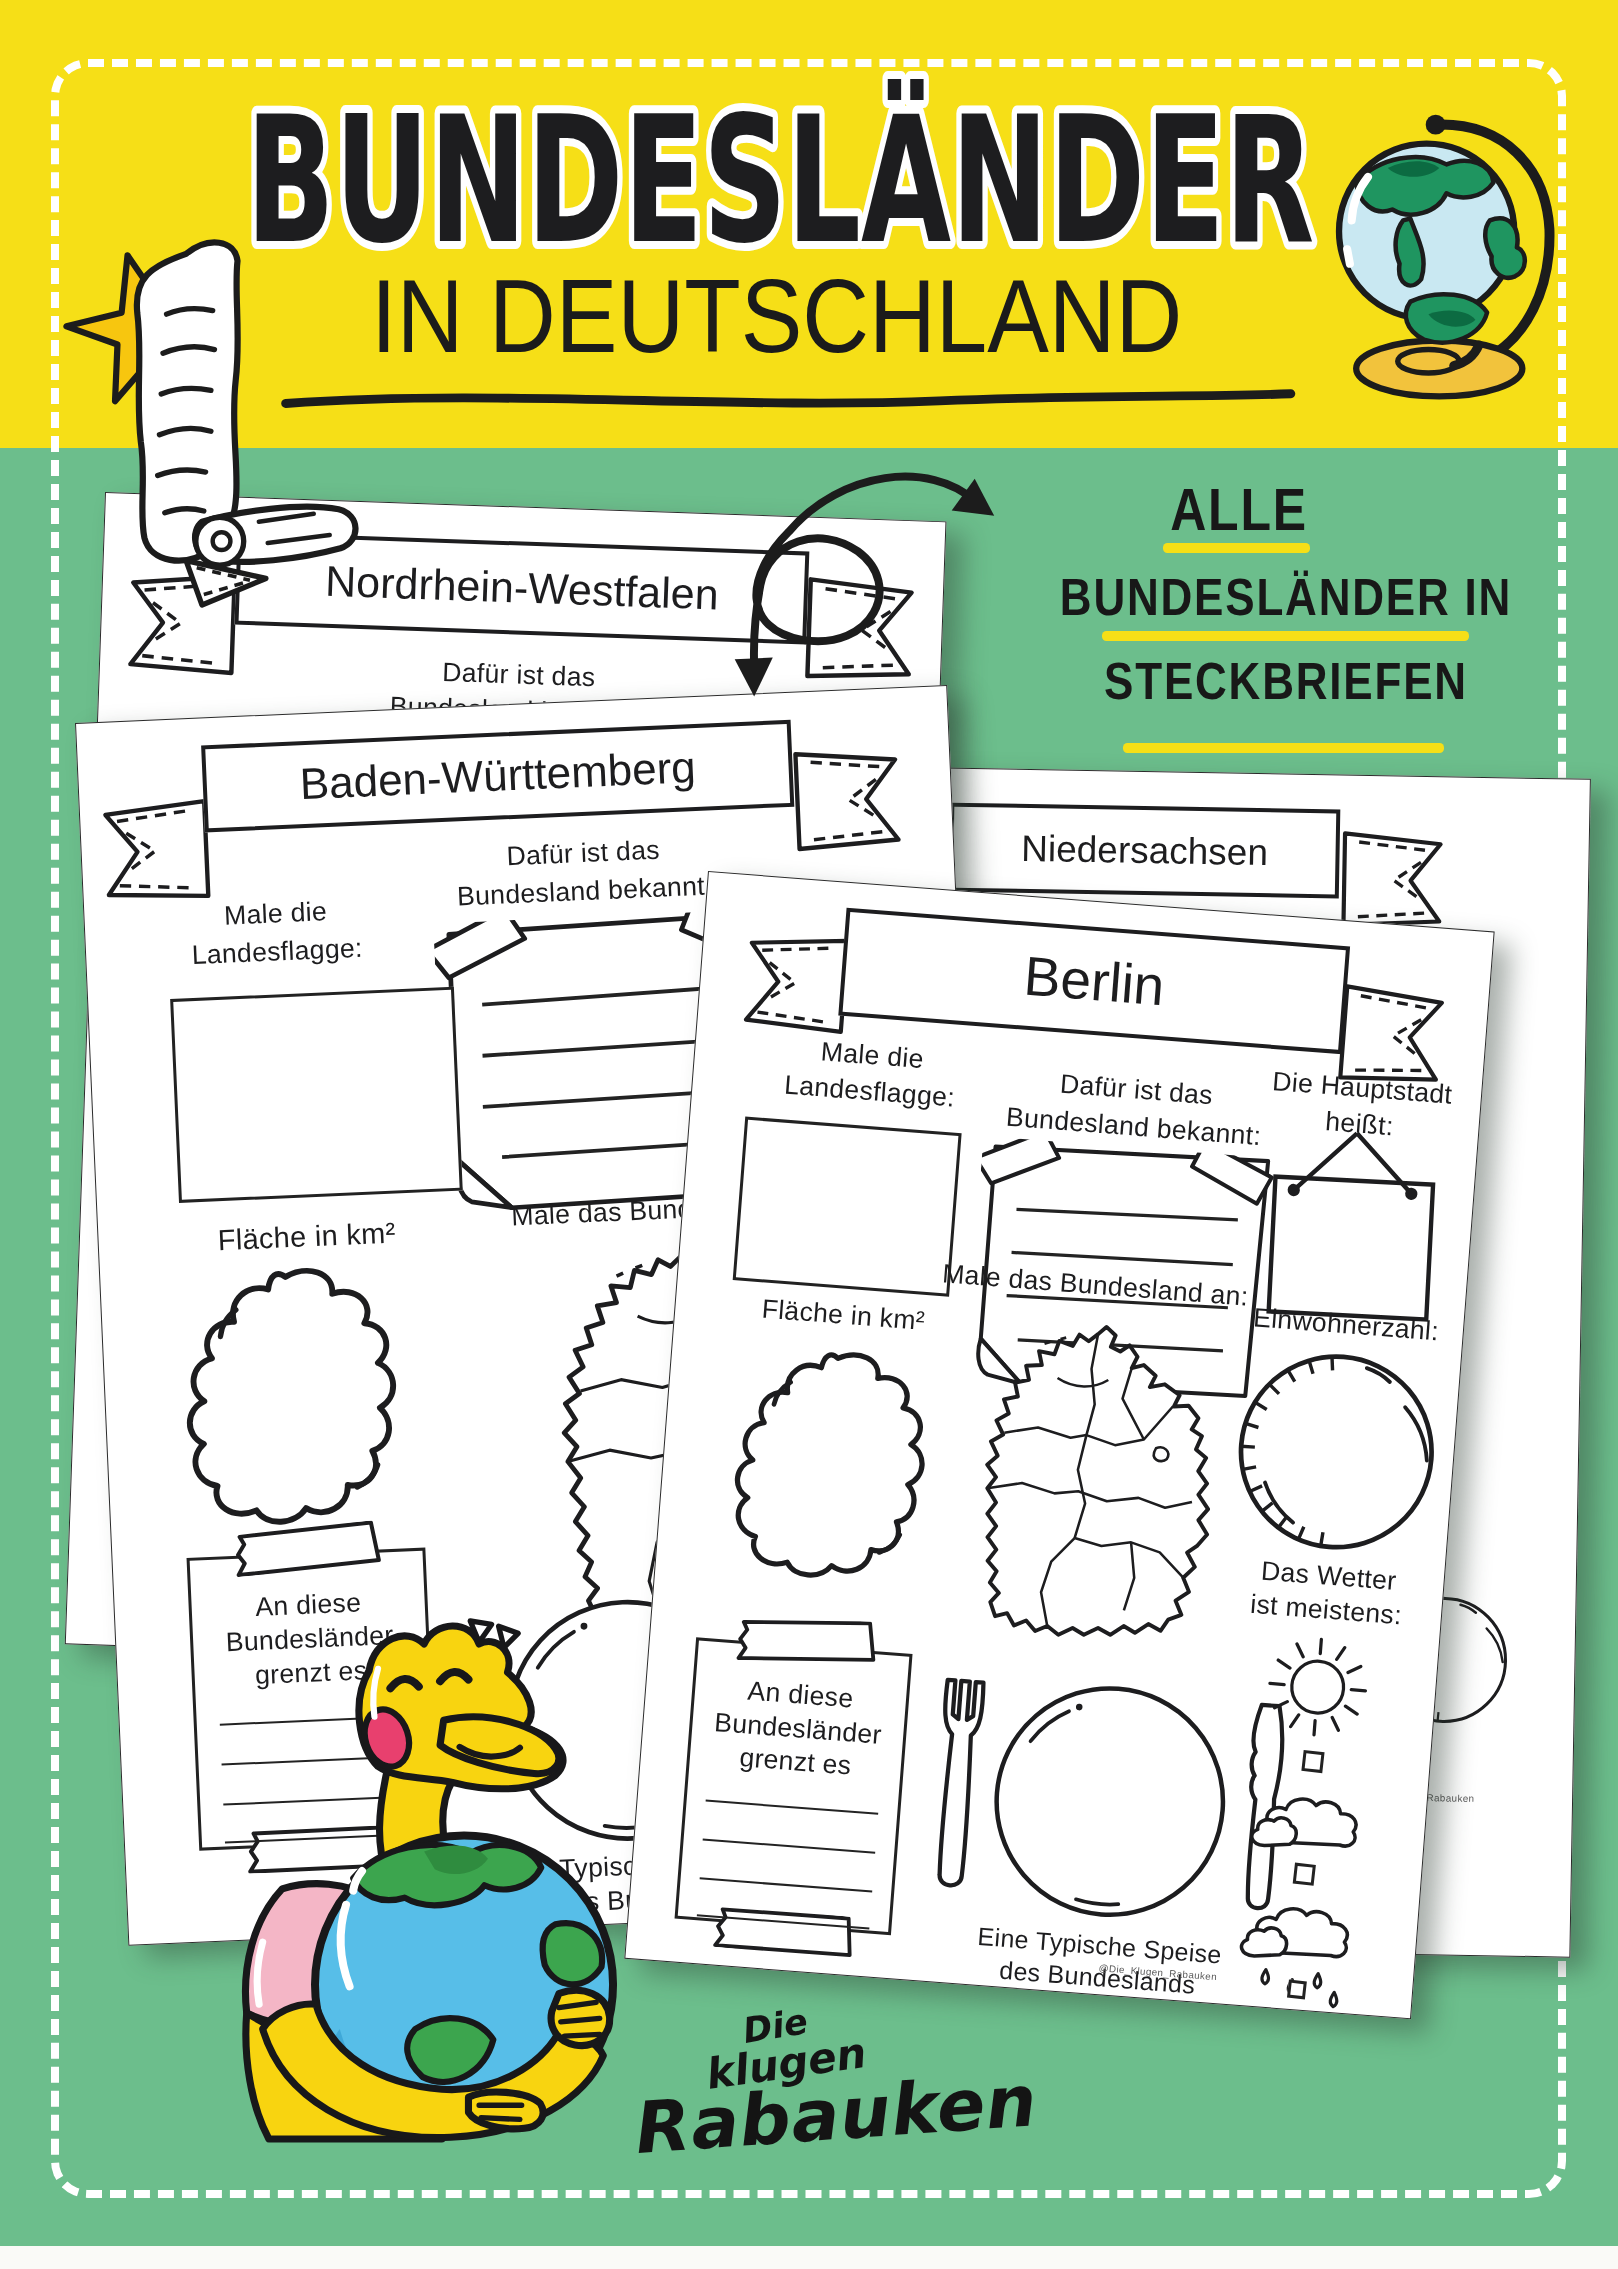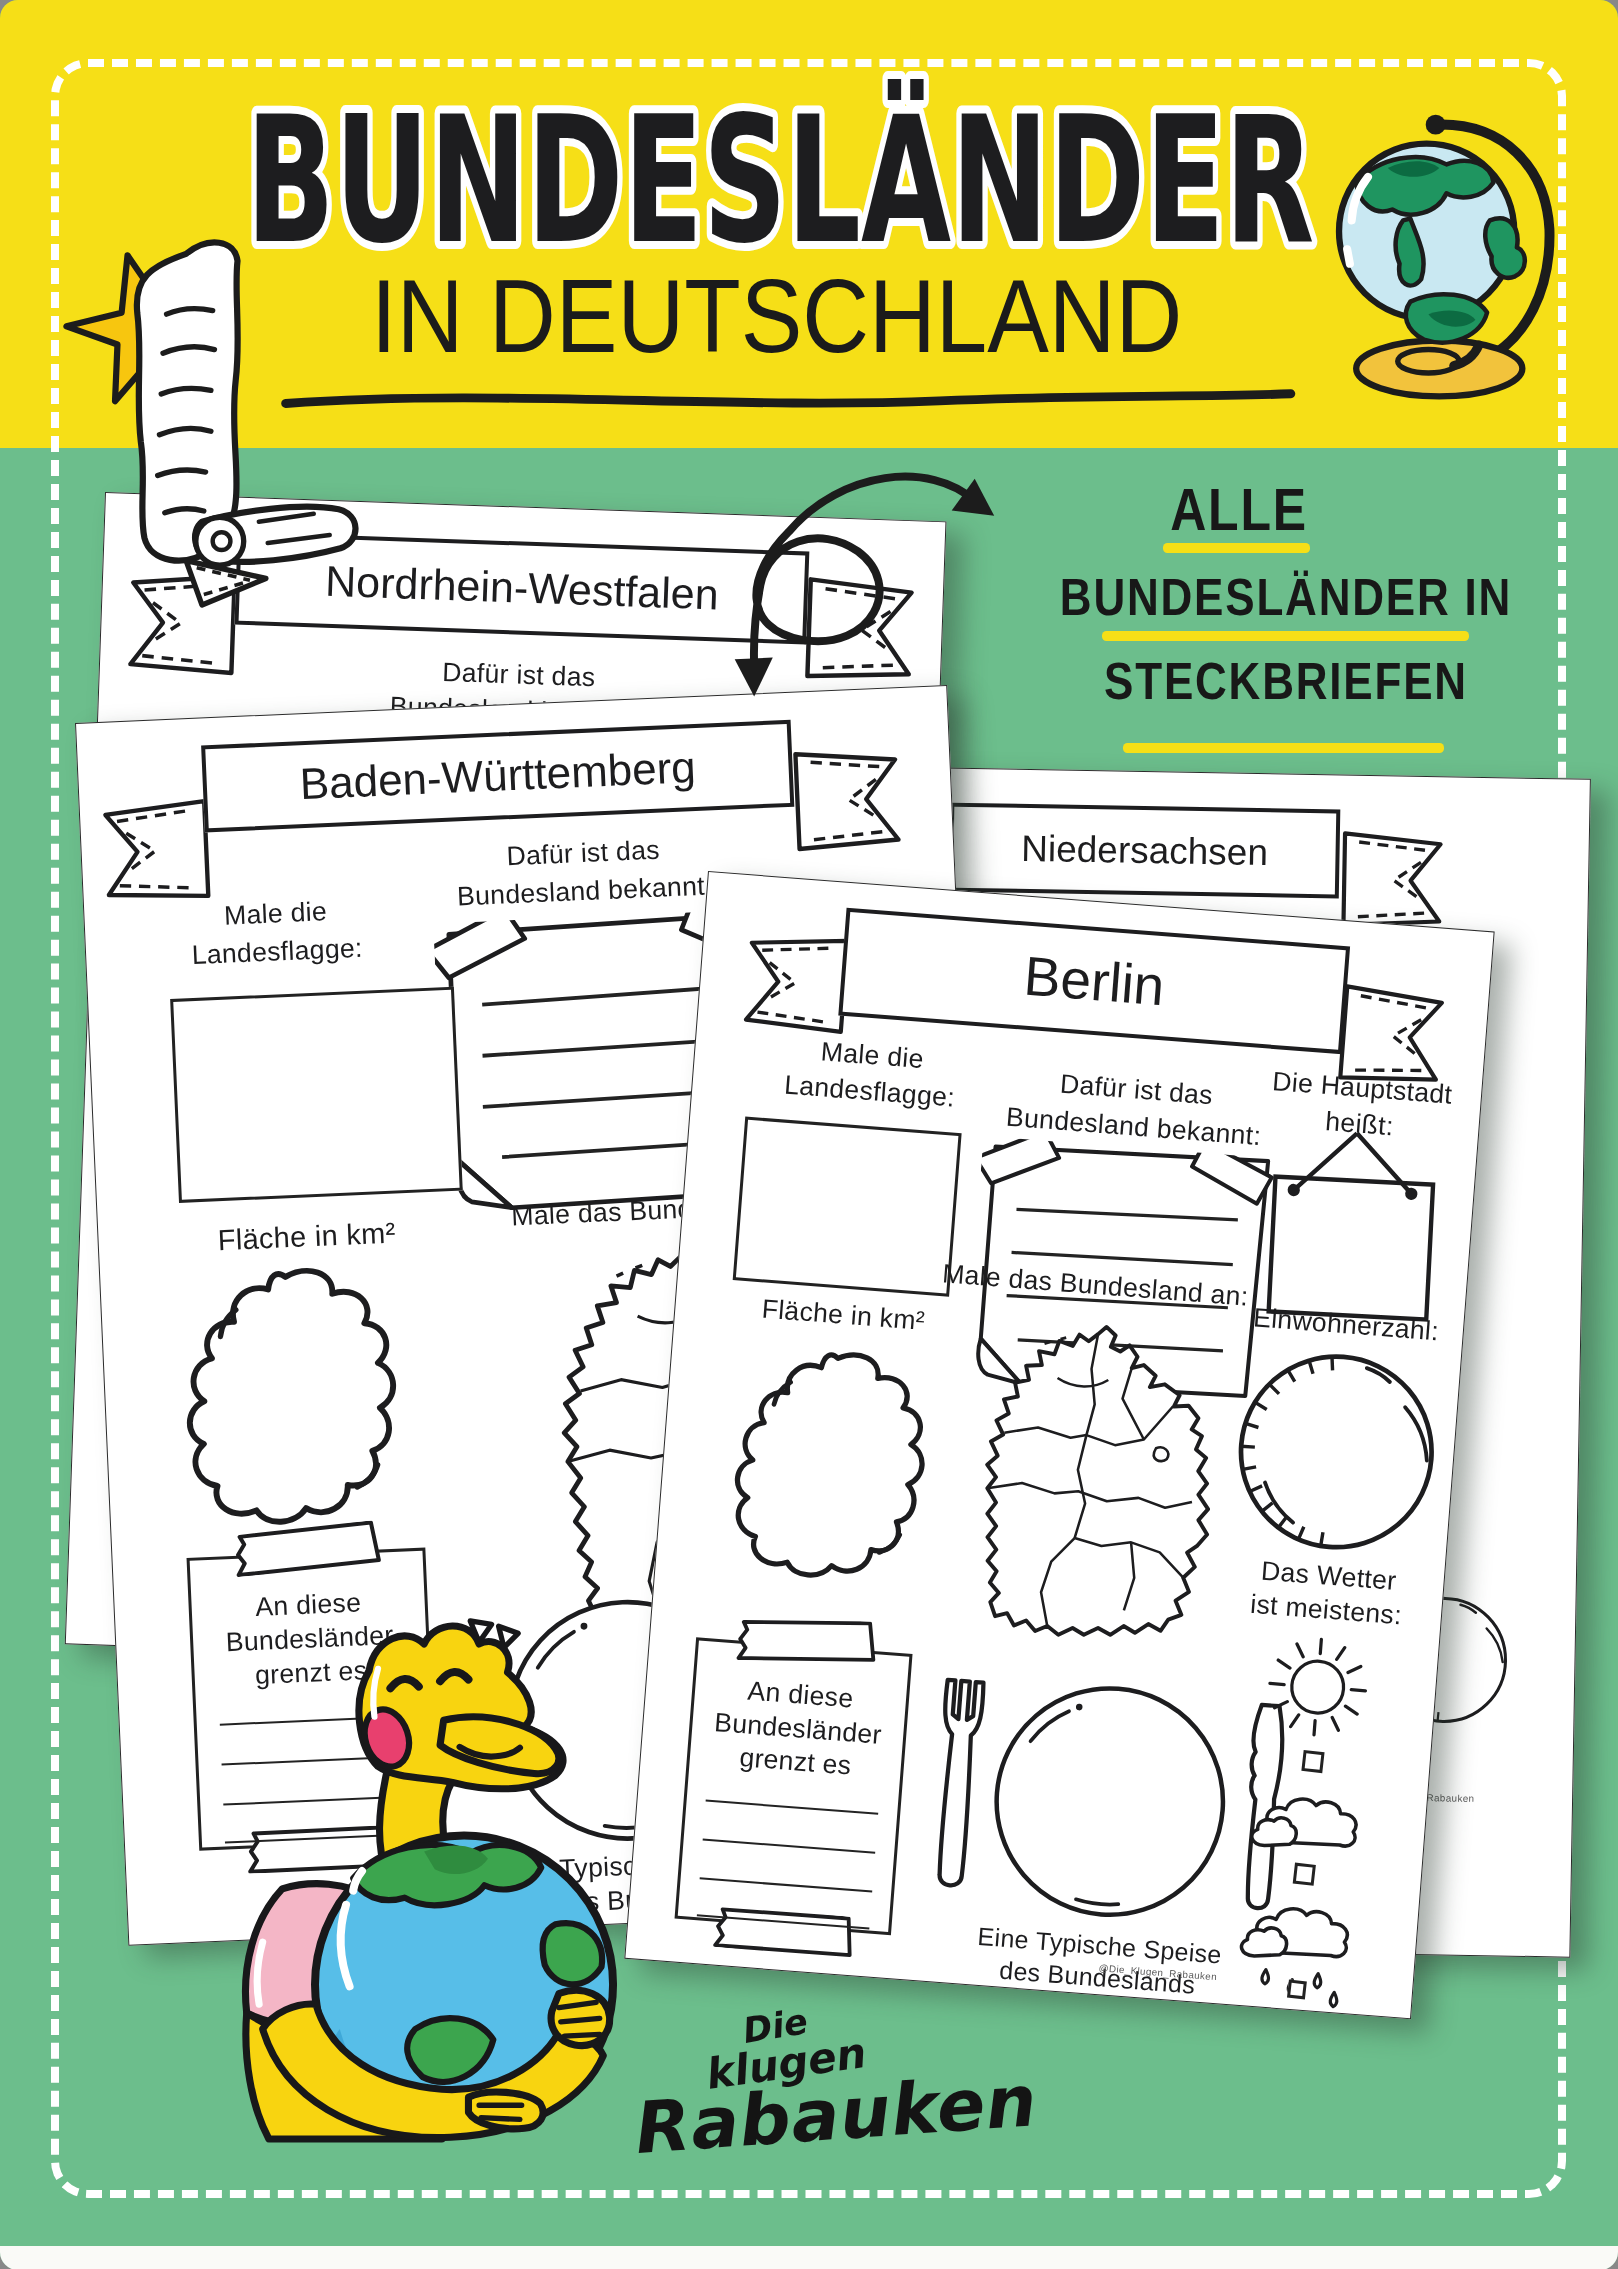--- a/index.html
+++ b/index.html
@@ -1,20 +1,20 @@
 <!DOCTYPE html>
 <html style="--yellow: #F6DF17; --green: #6CBE8C; --ink: #1D1D1F; --paper: #FFFFFF;font-size:14px"><head>
 <meta charset="utf-8">
 <style>
   :root{
     --yellow:#F6DF17; --green:#6CBE8C; --ink:#1D1D1F; --paper:#FFFFFF;
   }
   *{margin:0;padding:0;box-sizing:border-box;}
   body{font-family:"Liberation Sans",sans-serif;background:#888;}
-  .poster{position:relative;width:1618px;height:2270px;overflow:hidden;background:var(--green);border-radius:18px;}
+  .poster{position:relative;width:1618px;height:2270px;overflow:hidden;background:var(--green);}
   .band-yellow{position:absolute;left:0;top:0;width:100%;height:448px;background:var(--yellow);}
   .strip-white{position:absolute;left:0;top:2246px;width:100%;height:24px;background:#FAFAF7;}
   .dashed-frame{position:absolute;left:51px;top:59px;width:1515px;height:2139px;border:8px dashed #fff;border-radius:37px;z-index:1;}
   svg{display:block;}
   .abs{position:absolute;}
 
   
   .sheet{position:absolute;background:var(--paper);border:1.8px solid #2b2b2b;transform-origin:0 0;
          box-shadow:17.7px 12.4px 26.6px rgba(40,55,45,.40);}
   .sheet-nrw{left:105px;top:492px;width:842px;height:1153px;transform:rotate(2deg);z-index:3;}

